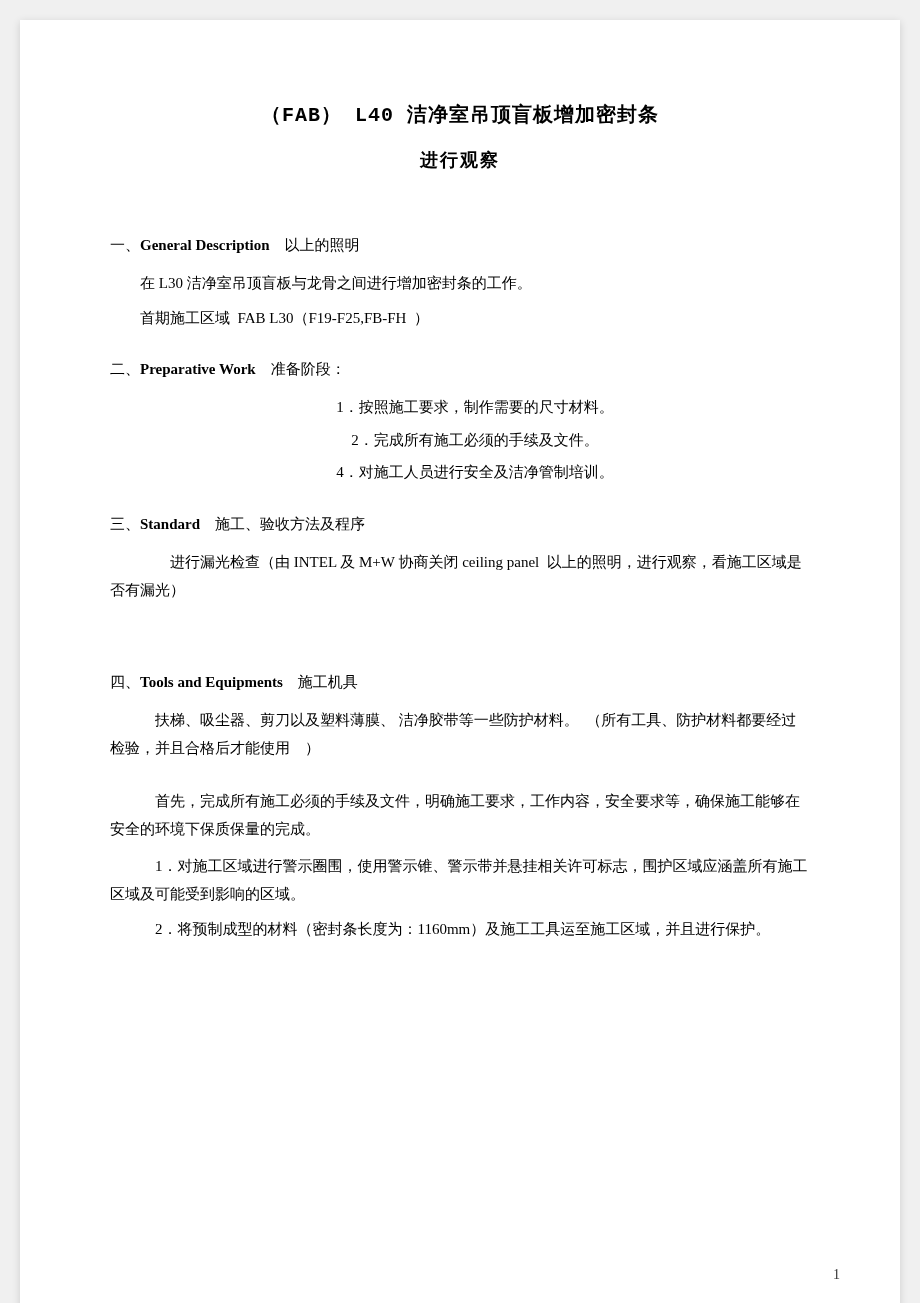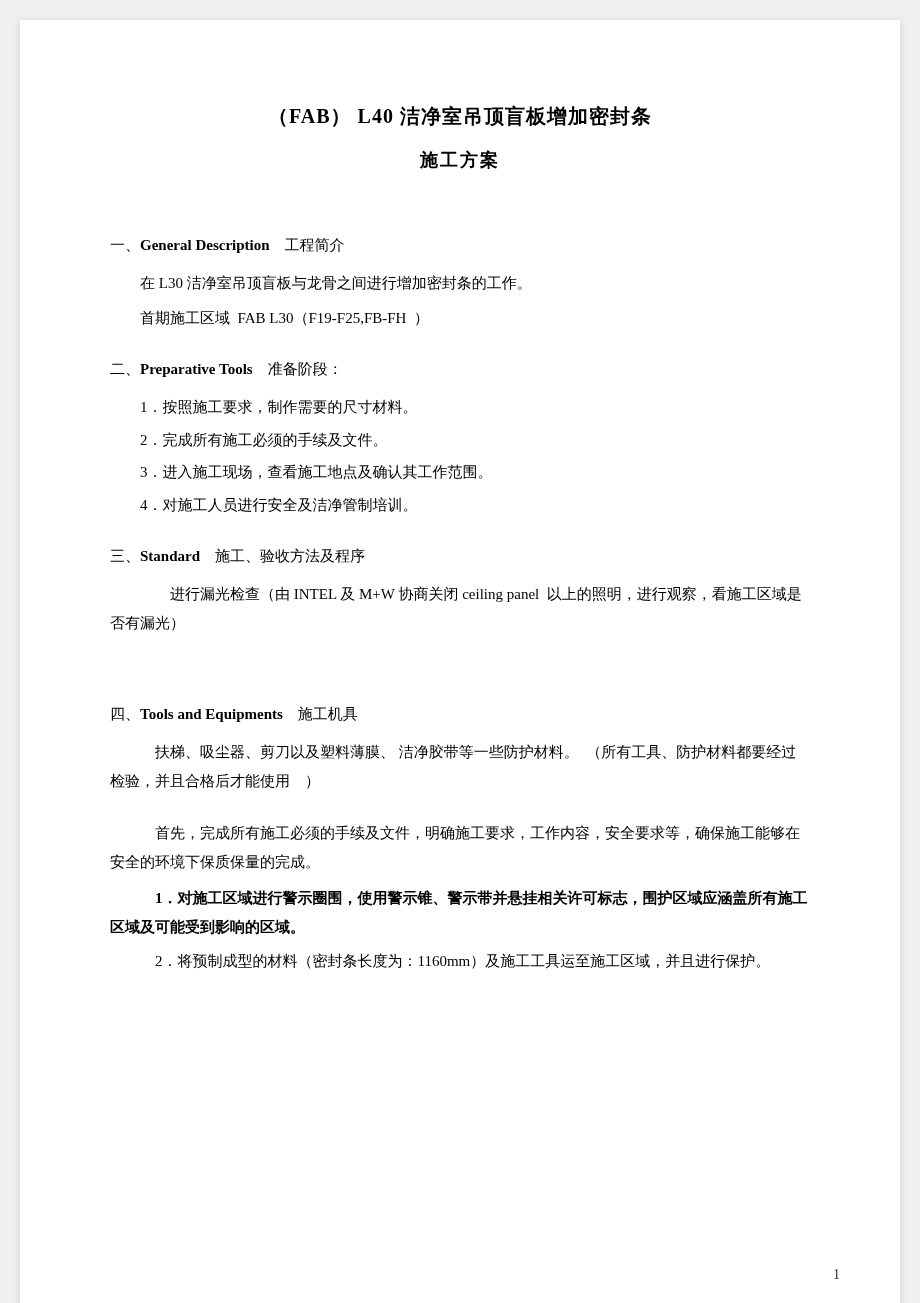--- a/index.html
+++ b/index.html
@@ -31,20 +31,21 @@
       position: absolute;
       bottom: 40px;
       right: 60px;
       font-size: 14px;
       color: #333;
     }
 
     .title-section {
       text-align: center;
       margin-bottom: 40px;
+      font-family: Liberation Mono, monospace;
     }
 
     .main-title {
       font-size: 20px;
       font-weight: bold;
       color: #000;
       margin-bottom: 16px;
       line-height: 1.6;
       letter-spacing: 1px;
     }
@@ -81,53 +82,53 @@
       text-indent: 2em;
       margin-bottom: 6px;
     }
 
     .list-item {
       font-size: 15px;
       color: #000;
       line-height: 1.9;
       margin-bottom: 4px;
       padding-left: 2em;
+      text-align: center;
     }
 
     .spacer {
       height: 20px;
     }
   </style>
 </head>
 <body>
 
 <div class="page">
 
   <div class="title-section">
     <div class="main-title">（FAB） L40 洁净室吊顶盲板增加密封条</div>
-    <div class="sub-title">施工方案</div>
+    <div class="sub-title">进行观察</div>
   </div>
 
   <div class="spacer"></div>
 
   <div class="section">
     <div class="section-header">
-      <span>一、</span><span class="english">General Description</span>&nbsp;&nbsp;&nbsp;&nbsp;<span>工程简介</span>
+      <span>一、</span><span class="english">General Description</span>&nbsp;&nbsp;&nbsp;&nbsp;<span>以上的照明</span>
     </div>
     <div class="section-content">在 L30 洁净室吊顶盲板与龙骨之间进行增加密封条的工作。</div>
     <div class="section-content">首期施工区域&nbsp;&nbsp;FAB L30（F19-F25,FB-FH &nbsp;）</div>
   </div>
 
   <div class="section">
     <div class="section-header">
-      <span>二、</span><span class="english">Preparative Tools</span>&nbsp;&nbsp;&nbsp;&nbsp;<span>准备阶段：</span>
+      <span>二、</span><span class="english">Preparative Work</span>&nbsp;&nbsp;&nbsp;&nbsp;<span>准备阶段：</span>
     </div>
     <div class="list-item">1．按照施工要求，制作需要的尺寸材料。</div>
     <div class="list-item">2．完成所有施工必须的手续及文件。</div>
-    <div class="list-item">3．进入施工现场，查看施工地点及确认其工作范围。</div>
     <div class="list-item">4．对施工人员进行安全及洁净管制培训。</div>
   </div>
 
   <div class="section">
     <div class="section-header">
       <span>三、</span><span class="english">Standard</span>&nbsp;&nbsp;&nbsp;&nbsp;<span>施工、验收方法及程序</span>
     </div>
     <div style="font-size:15px; color:#000; line-height:1.9; text-indent:4em; margin-bottom:22px;">进行漏光检查（由 INTEL 及 M+W 协商关闭 ceiling panel&nbsp; 以上的照明，进行观察，看施工区域是否有漏光）</div>
   </div>
 
@@ -136,19 +137,19 @@
 
   <div class="section">
     <div class="section-header">
       <span>四、</span><span class="english">Tools and Equipments</span>&nbsp;&nbsp;&nbsp;&nbsp;<span>施工机具</span>
     </div>
     <div style="font-size:15px; color:#000; line-height:1.9; text-indent:3em; margin-bottom:6px;">扶梯、吸尘器、剪刀以及塑料薄膜、 洁净胶带等一些防护材料。&nbsp;&nbsp;（所有工具、防护材料都要经过检验，并且合格后才能使用&nbsp;&nbsp;&nbsp;&nbsp;）</div>
   </div>
 
   <div class="section">
     <div style="font-size:15px; color:#000; line-height:1.9; text-indent:3em; margin-bottom:8px;">首先，完成所有施工必须的手续及文件，明确施工要求，工作内容，安全要求等，确保施工能够在安全的环境下保质保量的完成。</div>
-    <div style="font-size:15px; color:#000; line-height:1.9; text-indent:3em; margin-bottom:6px;font-weight:bold;">1．对施工区域进行警示圈围，使用警示锥、警示带并悬挂相关许可标志，围护区域应涵盖所有施工区域及可能受到影响的区域。</div>
+    <div style="font-size:15px; color:#000; line-height:1.9; text-indent:3em; margin-bottom:6px;">1．对施工区域进行警示圈围，使用警示锥、警示带并悬挂相关许可标志，围护区域应涵盖所有施工区域及可能受到影响的区域。</div>
     <div style="font-size:15px; color:#000; line-height:1.9; text-indent:3em; margin-bottom:20px;">2．将预制成型的材料（密封条长度为：1160mm）及施工工具运至施工区域，并且进行保护。</div>
   </div>
 
   <div class="page-number">1</div>
 
 </div>
 
 </body></html>

